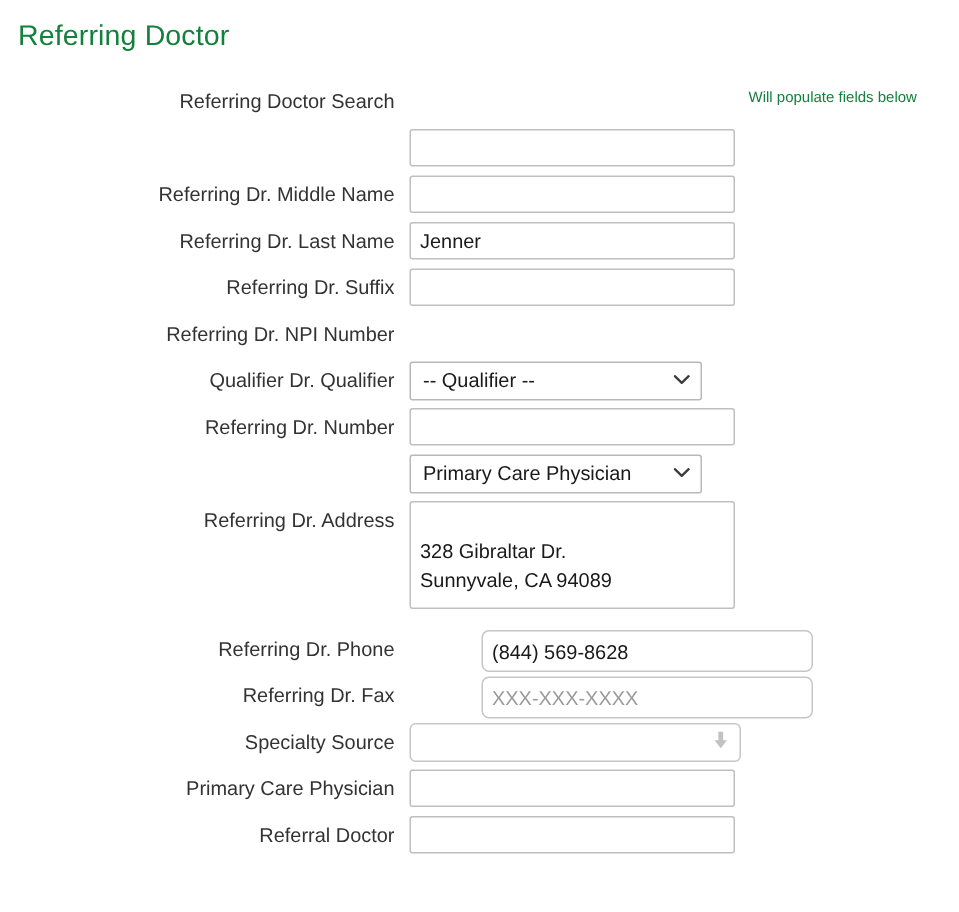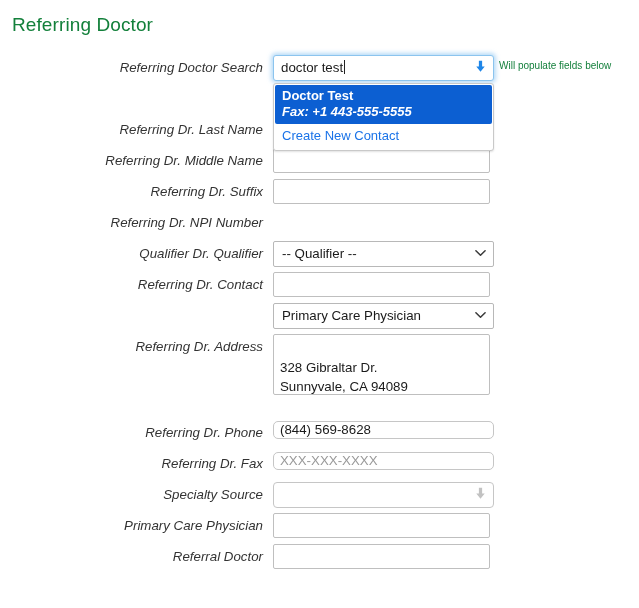--- a/index.html
+++ b/index.html
@@ -40,21 +40,20 @@
     height: 31px;
   }
   .row .label {
     position: absolute;
     right: 376px;           
     top: 5px;
     font-size: 13.3px;
     color: #333333;
     white-space: nowrap;
     text-align: right;
-    font-style: italic;
   }
   .row .ctl {
     position: absolute;
     left: 273px;
     top: 0;
   }
 
   
   .txt {
     box-sizing: border-box;
@@ -65,30 +64,31 @@
     border-radius: 2px;
     background: #ffffff;
     font-family: "Liberation Sans", sans-serif;
     font-size: 13.3px;
     color: #1a1a1a;
     outline: none;
     line-height: 23px;
   }
   .txt.round {
     width: 221px;
-    height: 18px;
+    height: 28px;
     border-radius: 5px;
     border-color: #c6c6c6;
     line-height: 24px;
+    margin-left: 48px;
   }
   .txt::placeholder { color: #9a9a9a; }
 
   .sel {
     box-sizing: border-box;
-    width: 221px;
+    width: 195px;
     height: 26px;
     padding: 0 22px 0 8px;
     border: 1px solid #b8b8b8;
     border-radius: 2px;
     background: #ffffff;
     font-family: "Liberation Sans", sans-serif;
     font-size: 13.3px;
     color: #1a1a1a;
     line-height: 24px;
     position: relative;
@@ -206,21 +206,21 @@
     font-size: 10px;
     color: #15803d;
     white-space: nowrap;
   }
 
   
   #addr-row { height: 86px; }
   #addr {
     box-sizing: border-box;
     width: 217px;
-    height: 61px;
+    height: 72px;
     padding: 4px 6px;
     border: 1px solid #bfbfbf;
     border-radius: 2px;
     background: #ffffff;
     font-family: "Liberation Sans", sans-serif;
     font-size: 13.3px;
     color: #1a1a1a;
     line-height: 19px;
     white-space: pre-line;
     position: relative;
@@ -237,60 +237,40 @@
 </style>
 </head>
 <body>
 
 <div id="page-title">Referring Doctor</div>
 
 <div id="form">
 
   <div class="row">
     <div class="label">Referring Doctor Search</div>
-    <div class="ctl">
-      <div id="search-wrap">
-        <div id="search-box">
-          <span id="search-value">doctor test</span><span id="caret"></span>
-          <span class="arrow-glyph blue">
-            <svg width="13" height="13" viewBox="0 0 16 16" aria-hidden="true">
-              <path d="M6 1 h4 v7 h3.2 L8 14.5 2.8 8 H6 z" fill="#1f86e8"></path>
-            </svg>
-          </span>
-        </div>
-
-        <div id="suggest">
-          <div class="item">
-            <div class="name">Doctor Test</div>
-            <div class="sub">Fax: +1 443-555-5555</div>
-          </div>
-          <div class="create">Create New Contact</div>
-        </div>
-      </div>
-    </div>
     <div id="search-hint">Will populate fields below</div>
   </div>
 
   <div class="row">
     <div class="ctl">
       <input class="txt" type="text" value="" style="">
     </div>
   </div>
 
   <div class="row">
+    <div class="label">Referring Dr. Middle Name</div>
+    <div class="ctl">
+      <input class="txt" type="text" value="" style="">
+    </div>
+  </div>
+
+  <div class="row">
     <div class="label">Referring Dr. Last Name</div>
     <div class="ctl">
       <input class="txt" type="text" value="Jenner" style="">
-    </div>
-  </div>
-
-  <div class="row">
-    <div class="label">Referring Dr. Middle Name</div>
-    <div class="ctl">
-      <input class="txt" type="text" value="" style="">
     </div>
   </div>
 
   <div class="row">
     <div class="label">Referring Dr. Suffix</div>
     <div class="ctl">
       <input class="txt" type="text" value="" style="">
     </div>
   </div>
 
@@ -306,21 +286,21 @@
         <span class="chev">
           <svg width="11" height="8" viewBox="0 0 12 8" aria-hidden="true">
             <path d="M1 1.6 L6 6.4 L11 1.6" stroke="#3c3c3c" stroke-width="1.7" fill="none" stroke-linecap="round" stroke-linejoin="round"></path>
           </svg>
         </span>
       </div>
     </div>
   </div>
 
   <div class="row">
-    <div class="label">Referring Dr. Contact</div>
+    <div class="label">Referring Dr. Number</div>
     <div class="ctl">
       <input class="txt" type="text" value="" style="">
     </div>
   </div>
 
   <div class="row">
     <div class="ctl">
       <div class="sel">
         <span>Primary Care Physician</span>
         <span class="chev">

